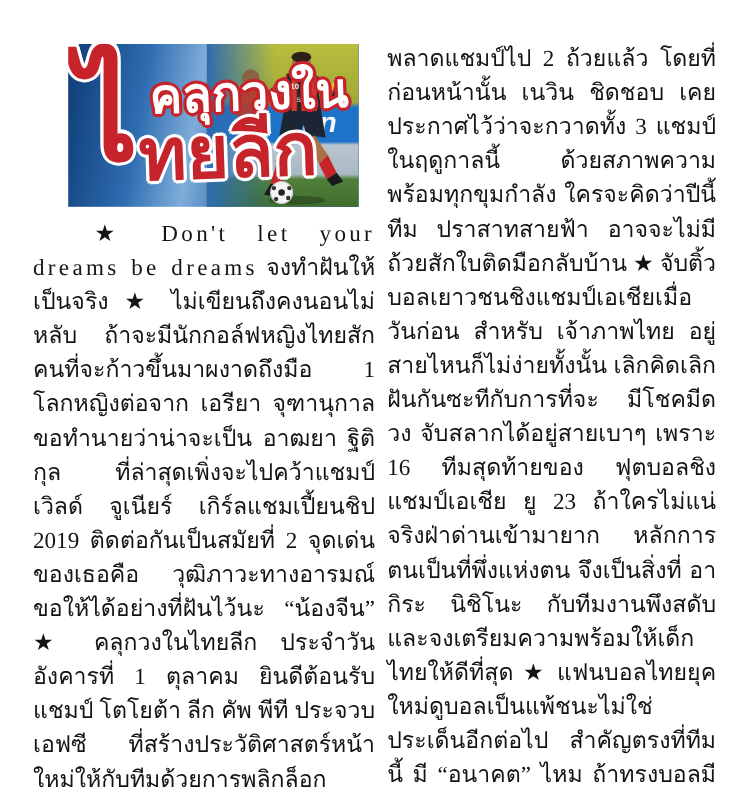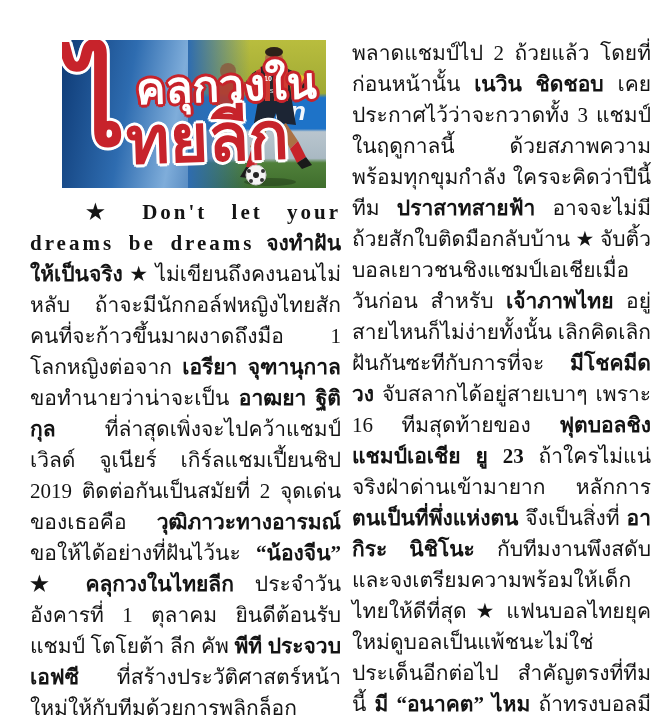--- a/index.html
+++ b/index.html
@@ -32,21 +32,21 @@
            font-size:66px;color:#c7232b;transform:rotate(-2deg);
            text-shadow:-3px 0 0 #fff,3px 0 0 #fff,0 -3px 0 #fff,0 3px 0 #fff,
                        -2px -2px 0 #fff,2px -2px 0 #fff,-2px 2px 0 #fff,2px 2px 0 #fff;}
 
   
   .col{position:absolute;font-size:21px;line-height:31px;text-align:justify;}
   .col-left{left:30px;top:197px;width:311px;}
   .col-right{left:352px;top:38px;width:299px;}
   .col p{margin:0;}
   .indent-first{text-indent:56px;}
-  .seg-b{font-weight:bold;}
+  .seg-b{font-weight:normal;}
   .seg-en{letter-spacing:3px;font-family:"Liberation Serif","DejaVu Serif",serif;}
 </style>
 </head>
 <body>
 
 <div class="page">
 
   <div class="headline">
     <div class="stadium">
       <div class="adboard-text">an</div>

